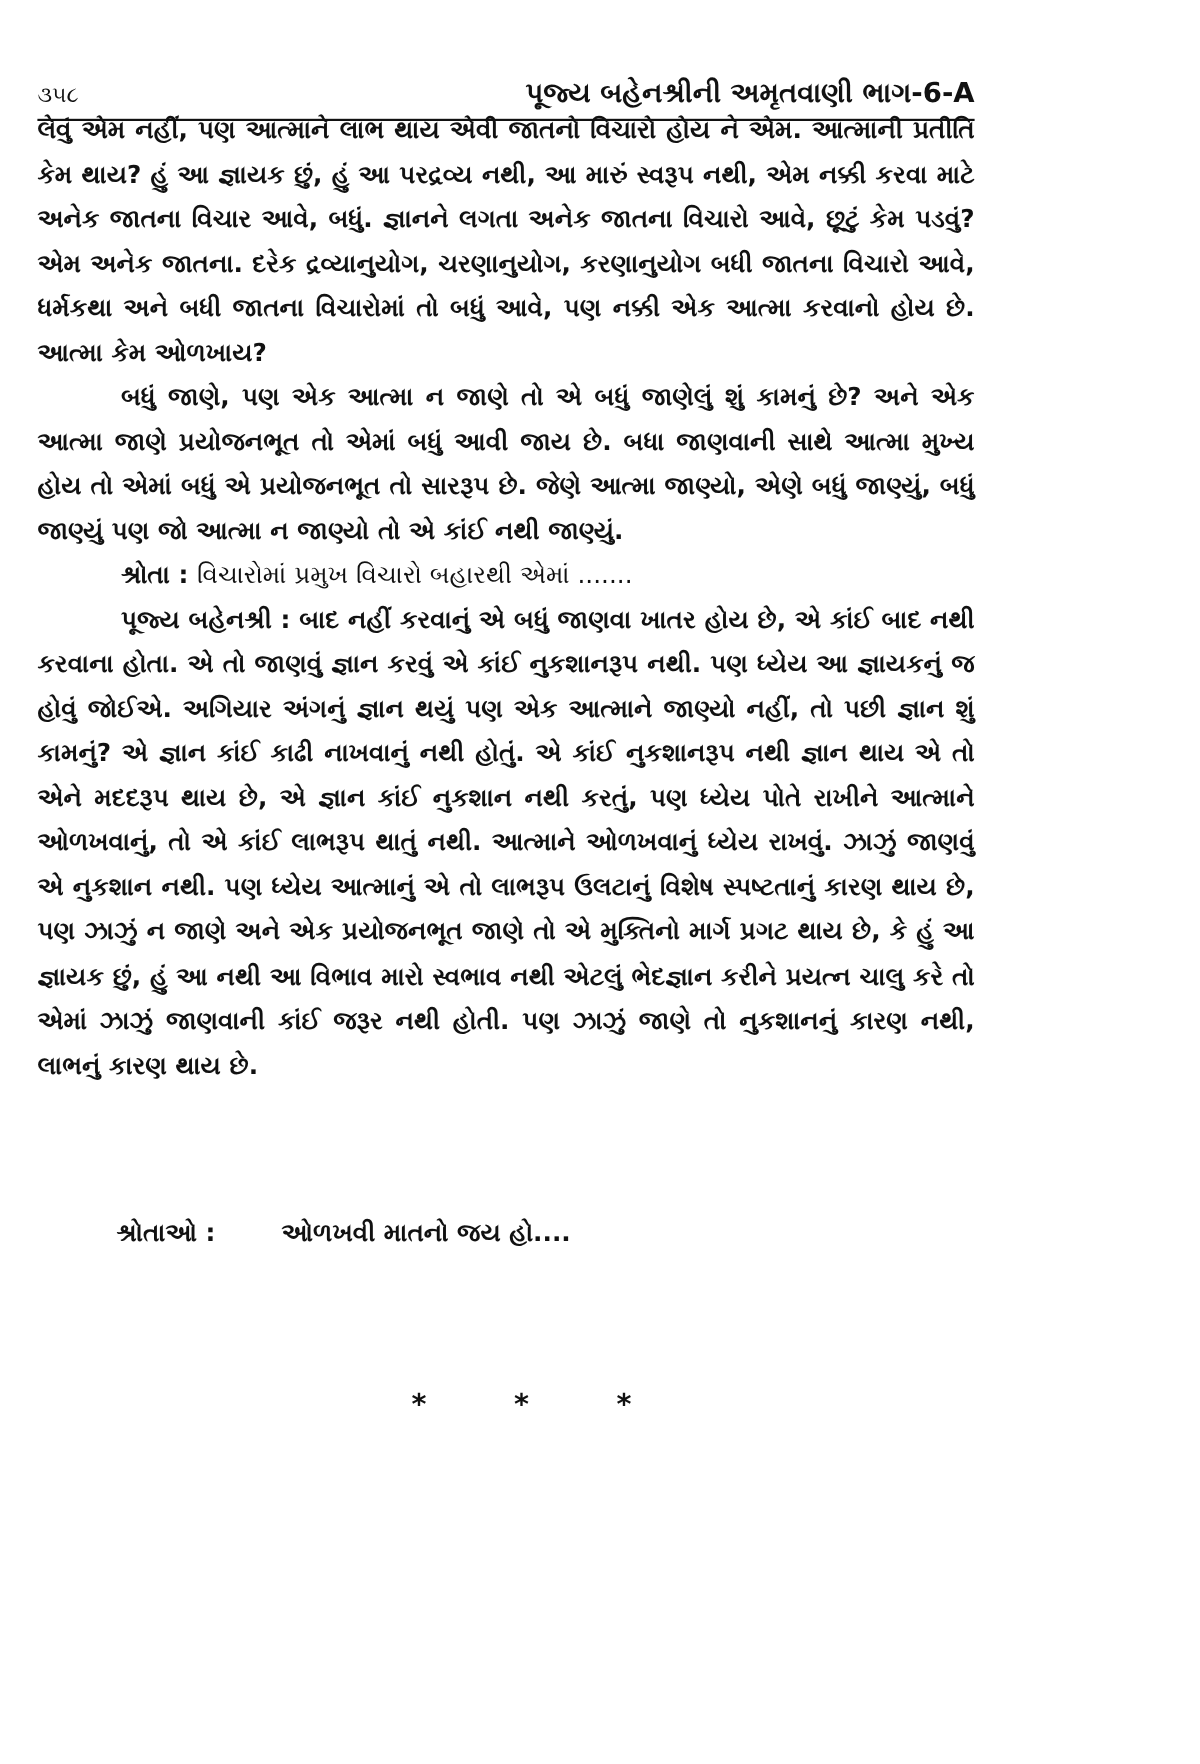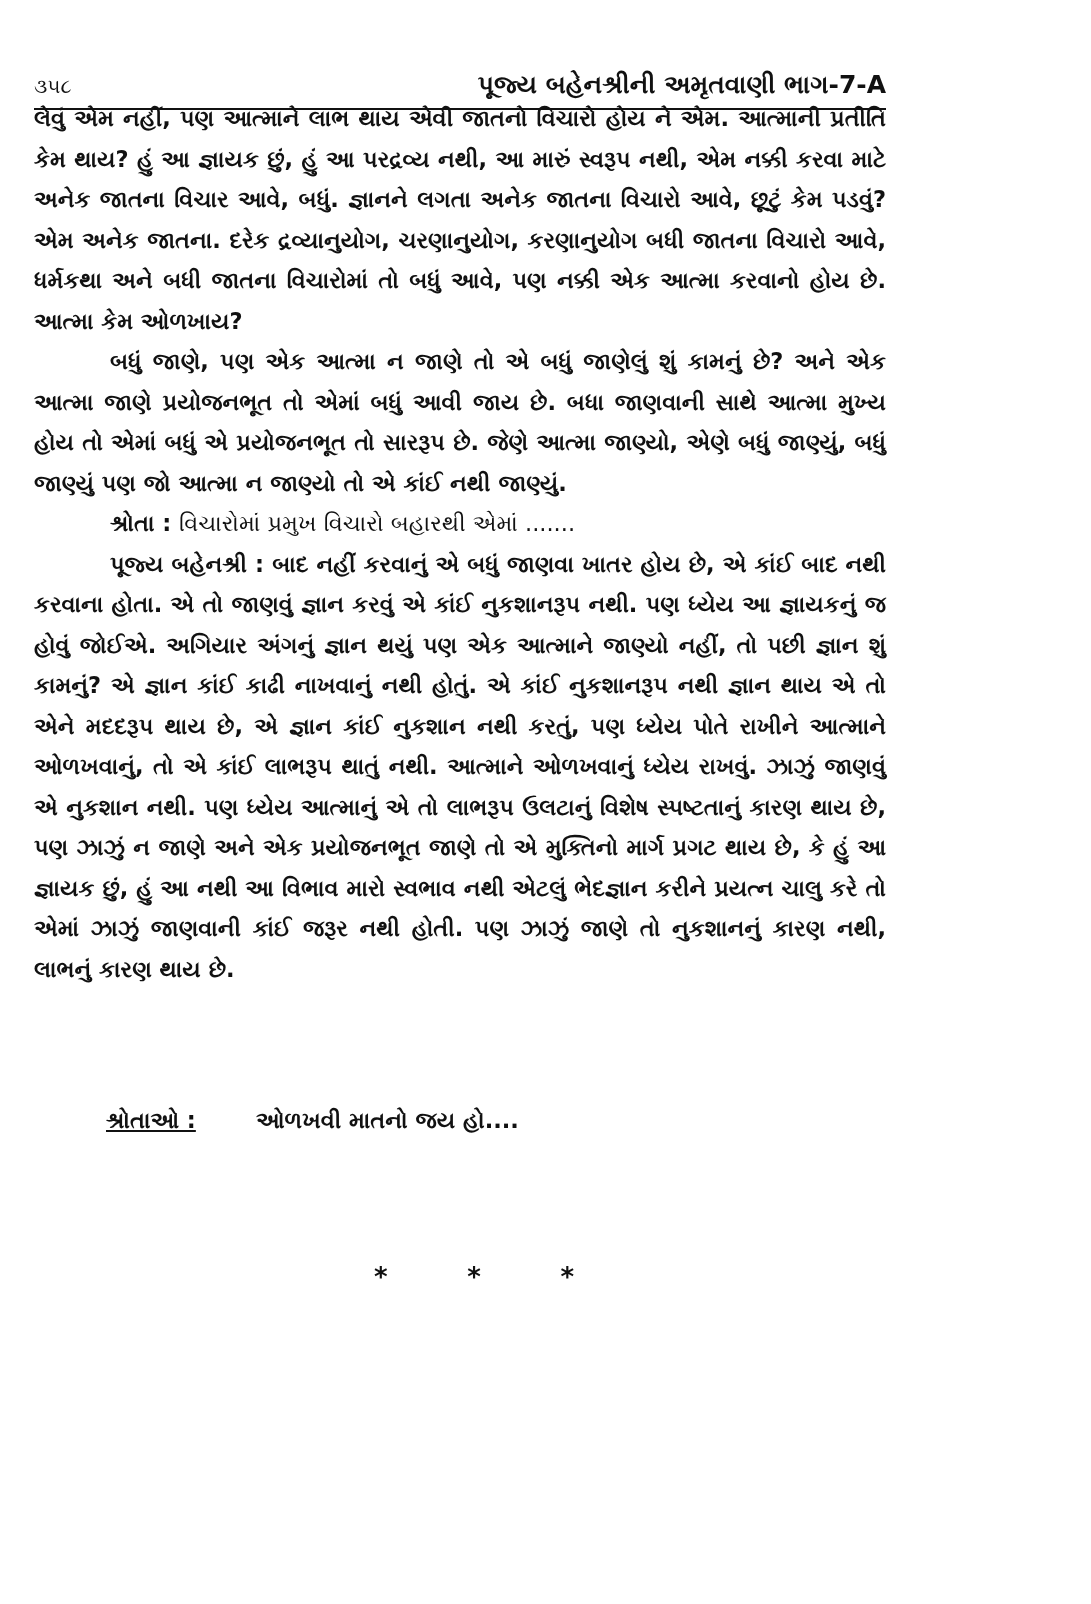--- a/index.html
+++ b/index.html
@@ -11,31 +11,31 @@
   .page-number { position: absolute; left: 0; top: 4px; font-size: 20px; font-weight: normal; }
   .running-title { position: absolute; right: 0; top: 0; font-size: 25px; font-weight: bold; }
   .body { position: absolute; left: 0; top: 98px; width: 852px; }
   .para { font-size: 22.5px; font-weight: bold; line-height: 40.5px; text-align: justify;
           margin: 0; text-align-last: left; }
   .para.indent { text-indent: 76px; }
   .speaker { font-weight: bold; }
   .light { font-weight: normal; margin-top: 40px; }
   .closing { position: absolute; left: 72px; top: 1098px; font-size: 22.5px; font-weight: bold; }
   .closing .row { display: flex; height: 45px; align-items: center; }
-  .closing .label { width: 150px; text-decoration: underline; }
+  .closing .label { width: 150px; }
   .stars { position: absolute; left: 340px; top: 1262px; width: 200px;
            display: flex; justify-content: space-between; font-size: 26px; font-weight: bold; }
 </style>
 </head>
 <body>
 
 <div class="page">
   <div class="header">
     <span class="page-number">૩૫૮</span>
-    <span class="running-title">પૂજ્ય બહેનશ્રીની અમૃતવાણી ભાગ-7-A</span>
+    <span class="running-title">પૂજ્ય બહેનશ્રીની અમૃતવાણી ભાગ-6-A</span>
   </div>
 
   <div class="body">
     <p class="para">લેવું એમ નહીં, પણ આત્માને લાભ થાય એવી જાતનો વિચારો હોય ને એમ. આત્માની પ્રતીતિ કેમ થાય? હું આ જ્ઞાયક છું, હું આ પરદ્રવ્ય નથી, આ મારું સ્વરૂપ નથી, એમ નક્કી કરવા માટે અનેક જાતના વિચાર આવે, બધું. જ્ઞાનને લગતા અનેક જાતના વિચારો આવે, છૂટું કેમ પડવું? એમ અનેક જાતના. દરેક દ્રવ્યાનુયોગ, ચરણાનુયોગ, કરણાનુયોગ બધી જાતના વિચારો આવે, ધર્મકથા અને બધી જાતના વિચારોમાં તો બધું આવે, પણ નક્કી એક આત્મા કરવાનો હોય છે. આત્મા કેમ ઓળખાય?</p>
     <p class="para indent">બધું જાણે, પણ એક આત્મા ન જાણે તો એ બધું જાણેલું શું કામનું છે? અને એક આત્મા જાણે પ્રયોજનભૂત તો એમાં બધું આવી જાય છે. બધા જાણવાની સાથે આત્મા મુખ્ય હોય તો એમાં બધું એ પ્રયોજનભૂત તો સારરૂપ છે. જેણે આત્મા જાણ્યો, એણે બધું જાણ્યું, બધું જાણ્યું પણ જો આત્મા ન જાણ્યો તો એ કાંઈ નથી જાણ્યું.</p>
     <p class="para indent"><span class="speaker">શ્રોતા :</span> <span class="light">વિચારોમાં પ્રમુખ વિચારો બહારથી એમાં .......</span></p>
     <p class="para indent"><span class="speaker">પૂજ્ય બહેનશ્રી :</span> <span>બાદ નહીં કરવાનું એ બધું જાણવા ખાતર હોય છે, એ કાંઈ બાદ નથી કરવાના હોતા. એ તો જાણવું જ્ઞાન કરવું એ કાંઈ નુકશાનરૂપ નથી. પણ ધ્યેય આ જ્ઞાયકનું જ હોવું જોઈએ. અગિયાર અંગનું જ્ઞાન થયું પણ એક આત્માને જાણ્યો નહીં, તો પછી જ્ઞાન શું કામનું? એ જ્ઞાન કાંઈ કાઢી નાખવાનું નથી હોતું. એ કાંઈ નુકશાનરૂપ નથી જ્ઞાન થાય એ તો એને મદદરૂપ થાય છે, એ જ્ઞાન કાંઈ નુકશાન નથી કરતું, પણ ધ્યેય પોતે રાખીને આત્માને ઓળખવાનું, તો એ કાંઈ લાભરૂપ થાતું નથી. આત્માને ઓળખવાનું ધ્યેય રાખવું. ઝાઝું જાણવું એ નુકશાન નથી. પણ ધ્યેય આત્માનું એ તો લાભરૂપ ઉલટાનું વિશેષ સ્પષ્ટતાનું કારણ થાય છે, પણ ઝાઝું ન જાણે અને એક પ્રયોજનભૂત જાણે તો એ મુક્તિનો માર્ગ પ્રગટ થાય છે, કે હું આ જ્ઞાયક છું, હું આ નથી આ વિભાવ મારો સ્વભાવ નથી એટલું ભેદજ્ઞાન કરીને પ્રયત્ન ચાલુ કરે તો એમાં ઝાઝું જાણવાની કાંઈ જરૂર નથી હોતી. પણ ઝાઝું જાણે તો નુકશાનનું કારણ નથી, લાભનું કારણ થાય છે.</span></p>
   </div>
 
   <div class="closing">

